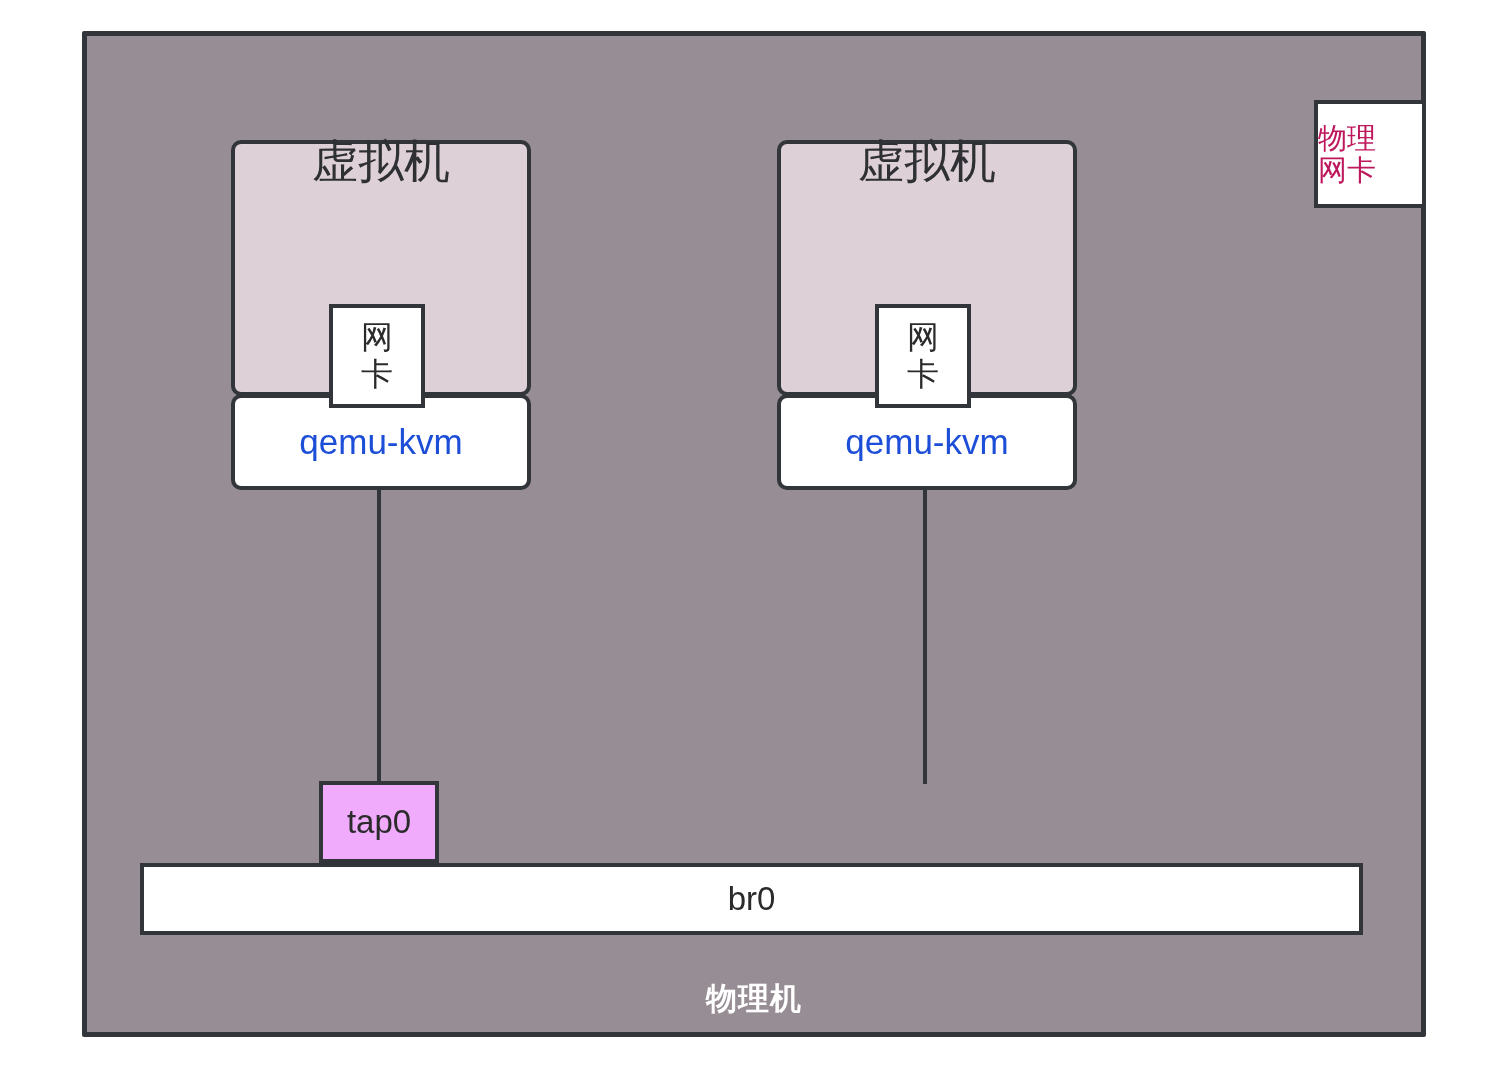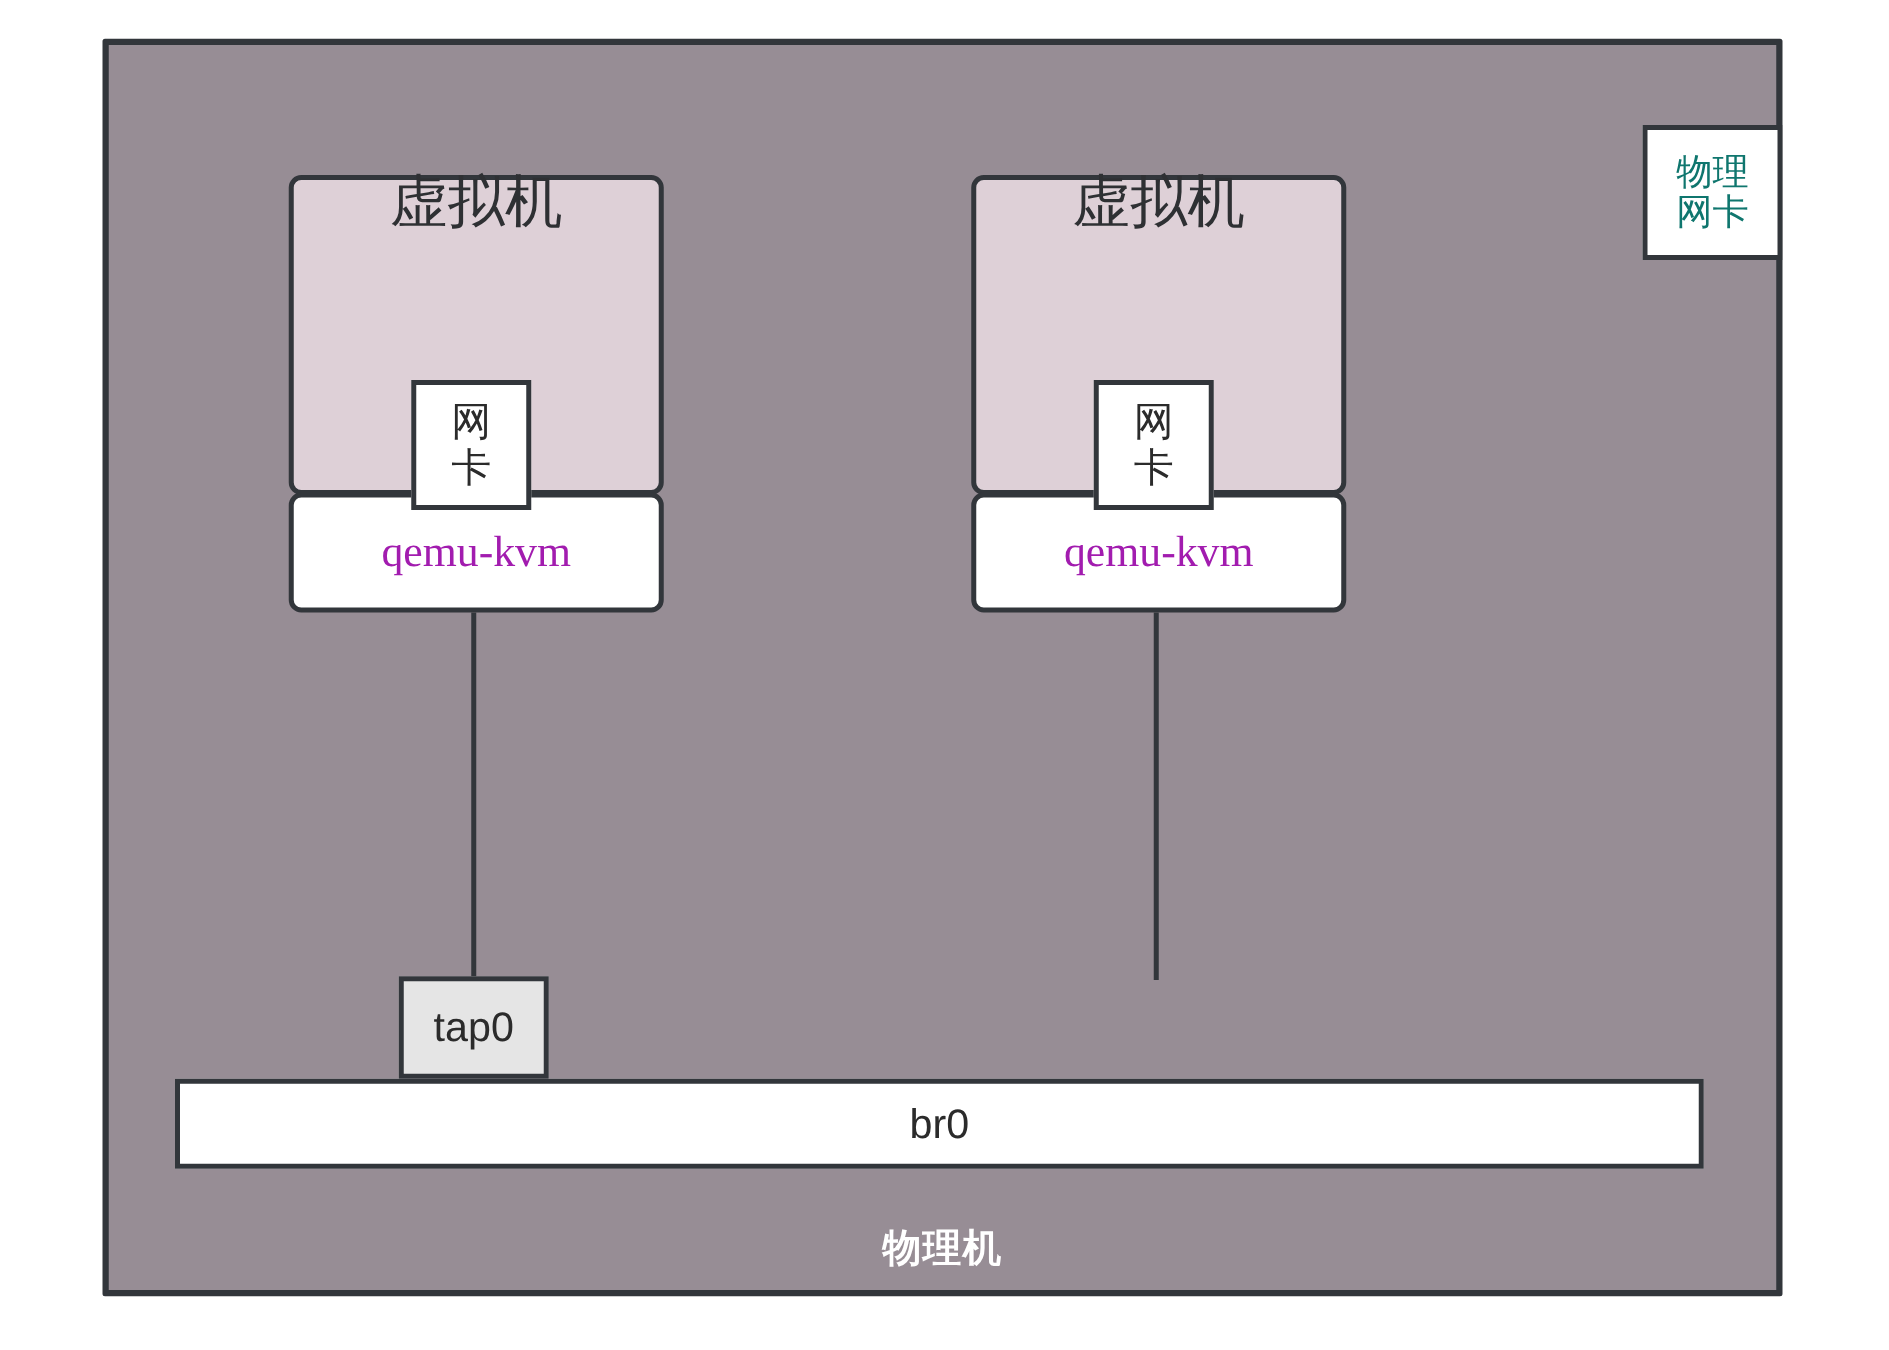--- a/index.html
+++ b/index.html
@@ -56,23 +56,23 @@
     position: absolute;
     left: 1227px;
     top: 64px;
     width: 112px;
     height: 108px;
     box-sizing: border-box;
     background: #ffffff;
     border: 4px solid #32363b;
     display: flex;
     flex-direction: column;
-    align-items: center;
-    justify-content: center;
-    color: #0f766e;
+    align-items: flex-start;
+    justify-content: center;
+    color: #be185d;
     font-size: 29px;
     line-height: 1.12;
   }
 
   
   .vm-group {
     position: absolute;
     top: 0;
     width: 300px;
   }
@@ -128,43 +128,42 @@
     top: 358px;
     width: 300px;
     height: 96px;
     box-sizing: border-box;
     background: #ffffff;
     border: 4px solid #32363b;
     border-radius: 10px;
     display: flex;
     align-items: center;
     justify-content: center;
-    color: #a21caf;
+    color: #1d4ed8;
     font-size: 35px;
     z-index: 2;
-    font-family: Liberation Serif, serif;
   }
 
   
   .connector {
     position: absolute;
     width: 4px;
     background: #32363b;
     z-index: 1;
   }
   .connector.c-0 { left: 290px; top: 454px; height: 294px; }
   .connector.c-1 { left: 836px; top: 454px; height: 294px; }
 
   
   .tap-box {
     position: absolute;
     width: 120px;
     height: 82px;
     box-sizing: border-box;
-    background: #e5e5e5;
+    background: #f0abfc;
     border: 4px solid #32363b;
     display: flex;
     align-items: center;
     justify-content: center;
     color: #2b2b2b;
     font-size: 33px;
     z-index: 3;
   }
   .tap-box.tap-0 { left: 232px; top: 745px; }
   .tap-box.tap-1 { left: 778px; top: 745px; }

